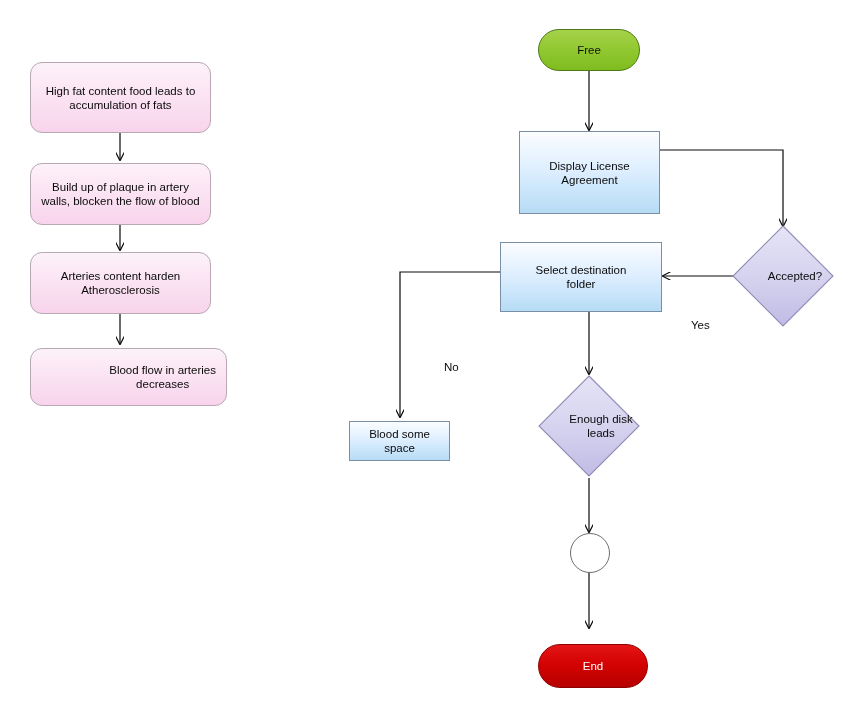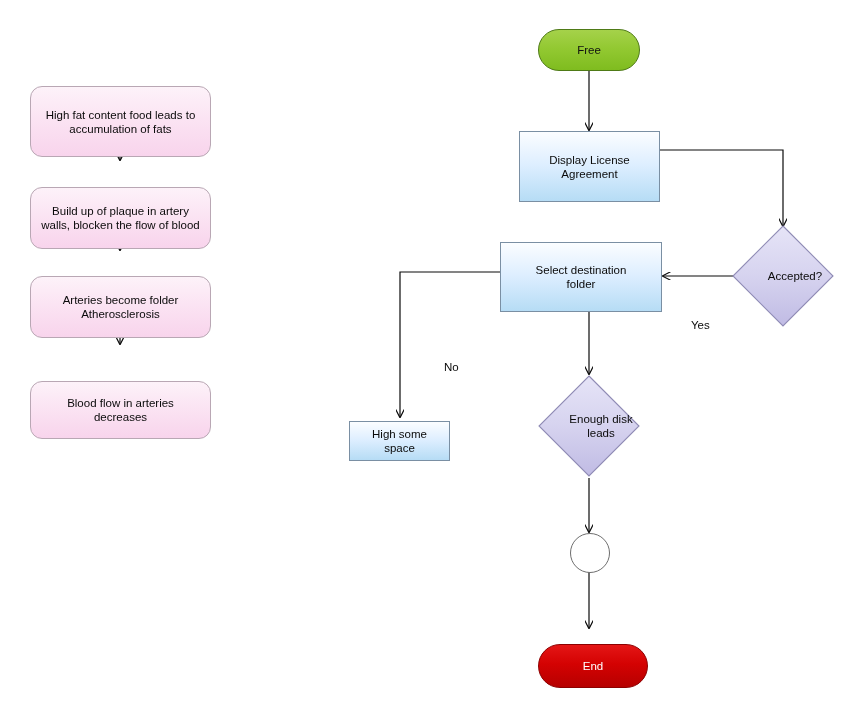--- a/index.html
+++ b/index.html
@@ -35,21 +35,20 @@
     z-index: 2;
     white-space: pre-line;
     user-select: none;
   }
   
   .pink-box {
     border: 1px solid #b9a7b4;
     border-radius: 12px;
     background: linear-gradient(to bottom, #fdf2f9 0%, #fbe4f3 45%, #f8d4ec 100%);
     padding: 4px 10px;
-    margin-top: 24px;
   }
   
   .blue-box {
     border: 1px solid #7a8fa3;
     background: linear-gradient(to bottom, #fbfdff 0%, #ddeeff 48%, #b6dcf5 100%);
     padding: 3px 8px;
   }
   
   .pill-start {
     border: 1px solid #4e7a16;
@@ -165,34 +164,34 @@
     <span>High fat content food leads to
 accumulation of fats</span>
   </div>
 
   <div class="node pink-box" style="left:30px; top:163px; width:181px; height:62px;">
     <span>Build up of plaque in artery
 walls, blocken the flow of blood</span>
   </div>
 
   <div class="node pink-box" style="left:30px; top:252px; width:181px; height:62px;">
-    <span>Arteries become folder
+    <span>Arteries content harden
 Atherosclerosis</span>
   </div>
 
-  <div class="node pink-box" style="left:30px; top:357px; width:181px; height:58px;">
+  <div class="node pink-box" style="left:30px; top:348px; width:197px; height:58px;justify-content:flex-end;">
     <span>Blood flow in arteries
 decreases</span>
   </div>
 
   <div class="node pill-start" style="left:538px; top:29px; width:102px; height:42px;">
     <span>Free</span>
   </div>
 
-  <div class="node blue-box" style="left:519px; top:131px; width:141px; height:71px;">
+  <div class="node blue-box" style="left:519px; top:131px; width:141px; height:83px;">
     <span>Display License
 Agreement</span>
   </div>
 
   <div class="diamond-wrap" style="left:733px; top:226px; width:100px; height:100px;">
     <svg width="100" height="100" viewBox="0 0 100 100">
       <defs>
         <linearGradient id="diamondGradA" x1="0" y1="0" x2="0" y2="1">
           <stop offset="0%" stop-color="#e6e4f7"></stop>
           <stop offset="50%" stop-color="#d6d3ef"></stop>
@@ -203,21 +202,21 @@
     </svg>
     <div class="diamond-label">Accepted?</div>
   </div>
 
   <div class="node blue-box" style="left:500px; top:242px; width:162px; height:70px;">
     <span>Select destination
 folder</span>
   </div>
 
   <div class="node blue-box" style="left:349px; top:421px; width:101px; height:40px;">
-    <span>High some
+    <span>Blood some
 space</span>
   </div>
 
   <div class="diamond-wrap" style="left:539px; top:376px; width:100px; height:100px;">
     <svg width="100" height="100" viewBox="0 0 100 100">
       <defs>
         <linearGradient id="diamondGradB" x1="0" y1="0" x2="0" y2="1">
           <stop offset="0%" stop-color="#e6e4f7"></stop>
           <stop offset="50%" stop-color="#d6d3ef"></stop>
           <stop offset="100%" stop-color="#c0bbe4"></stop>

